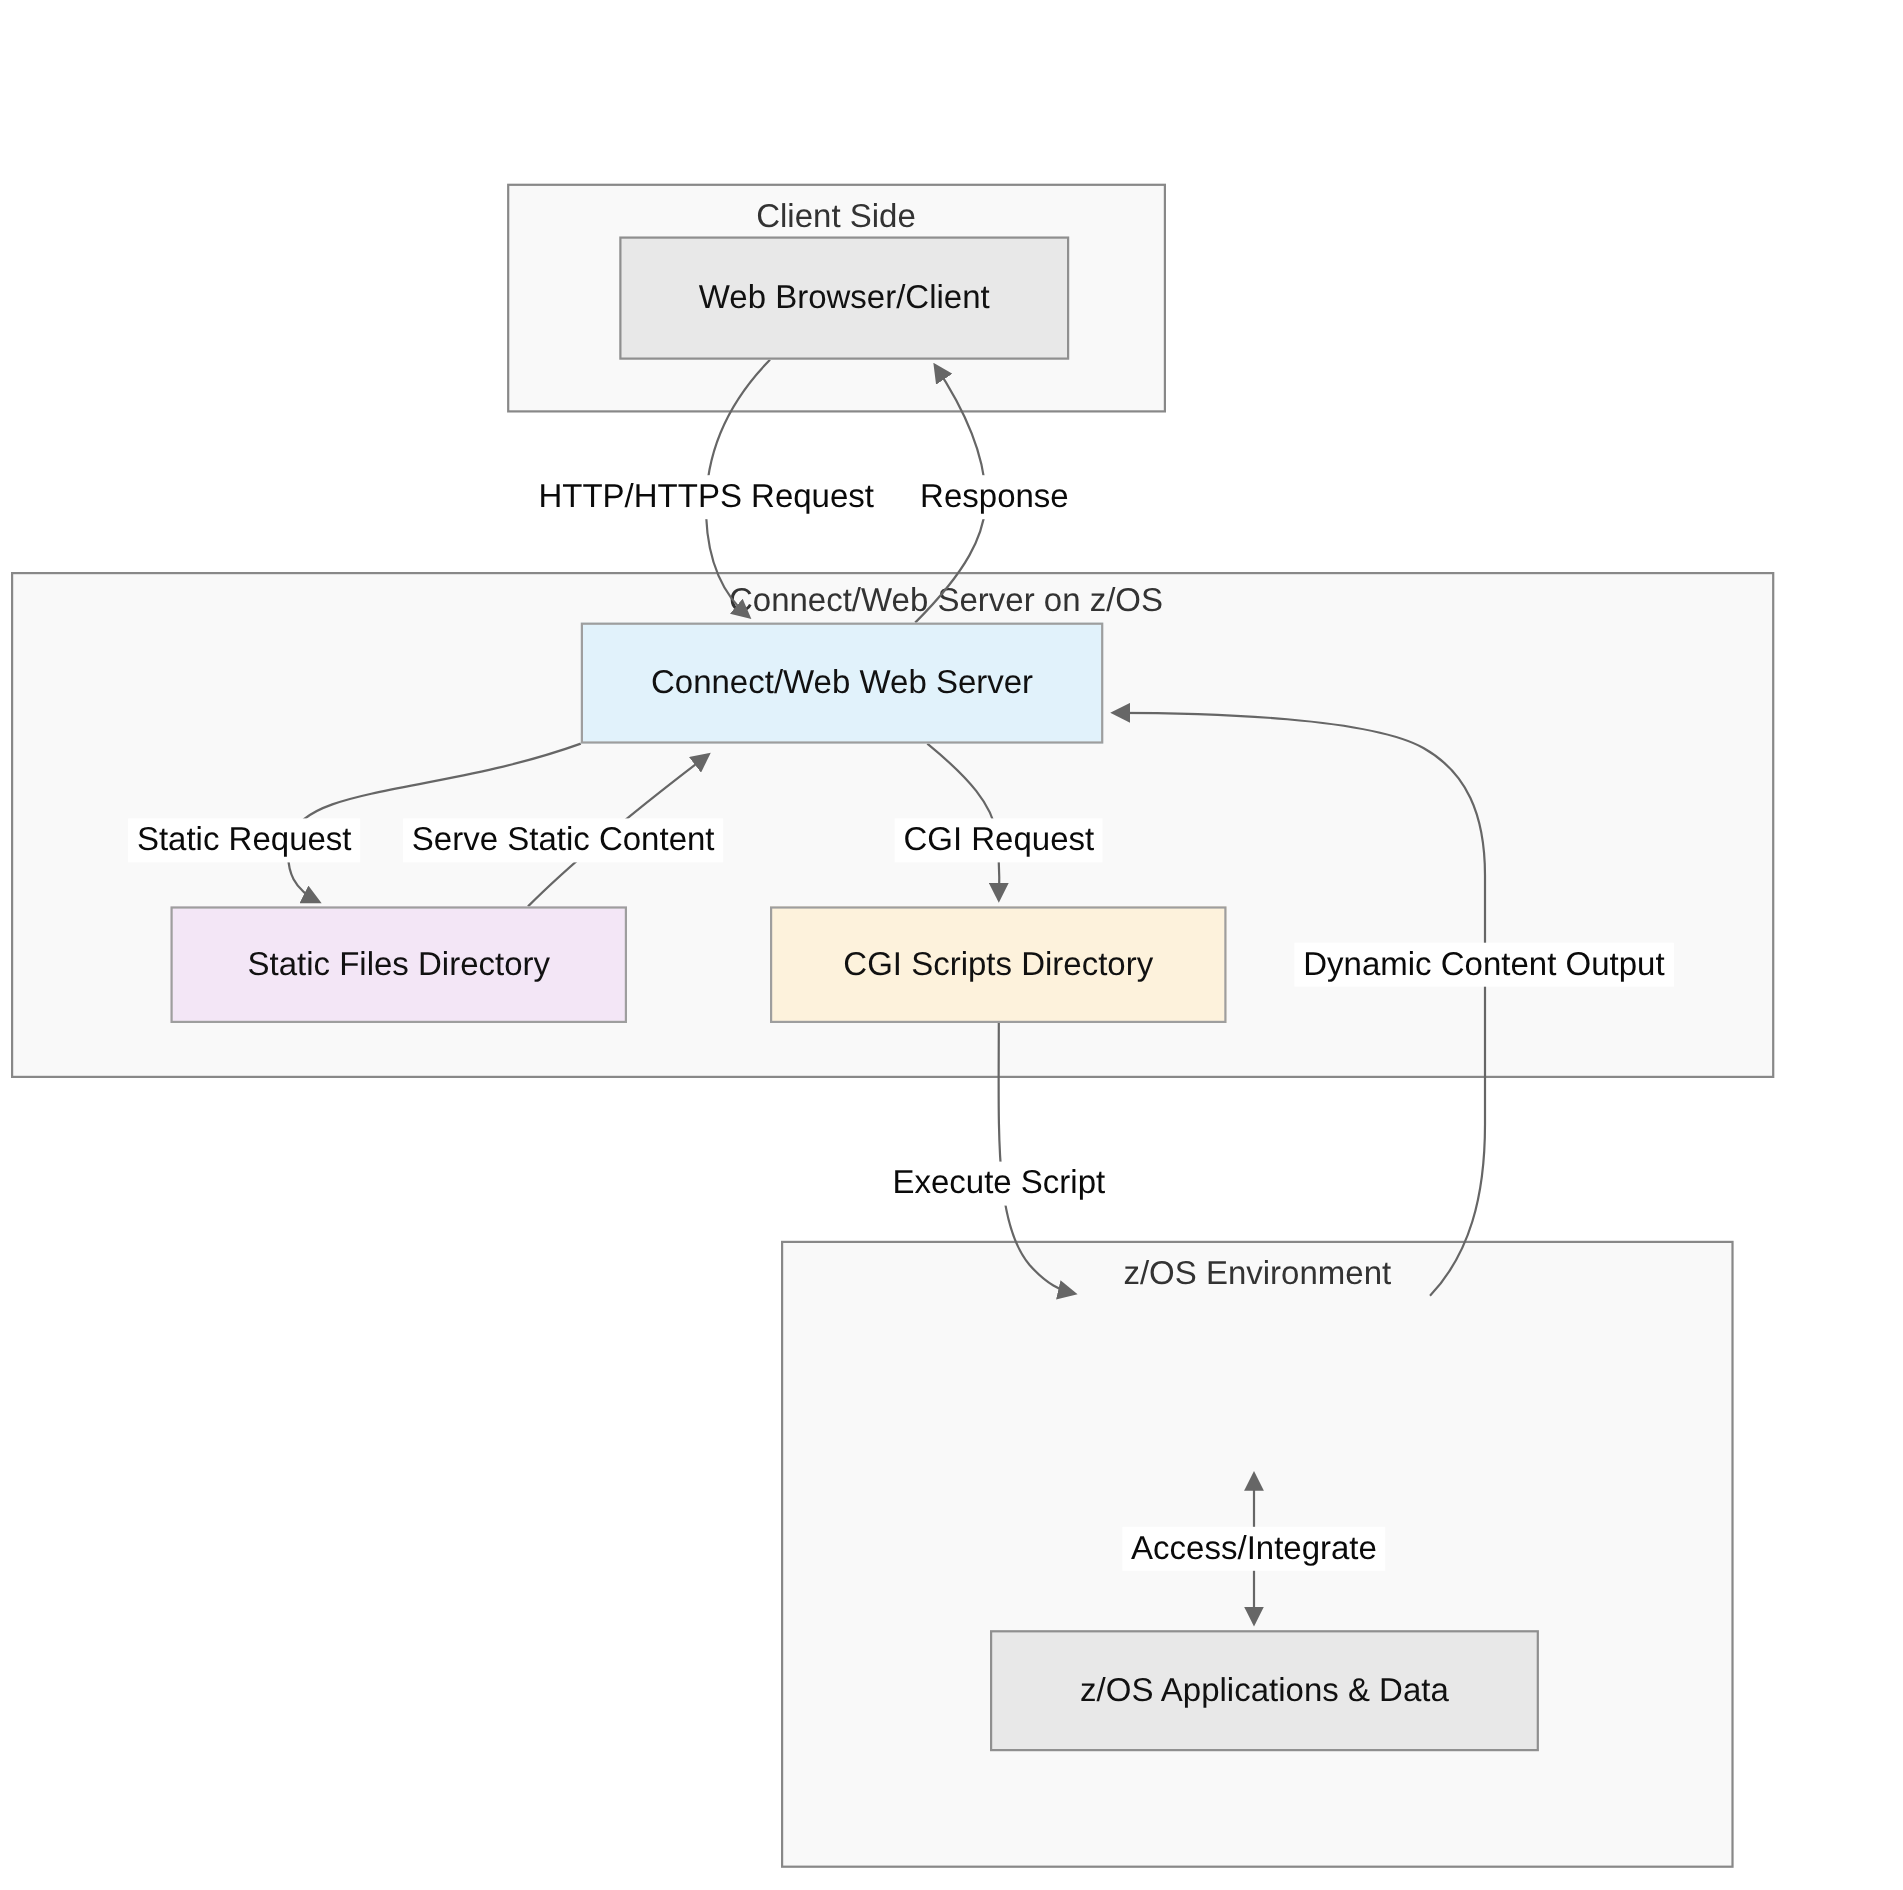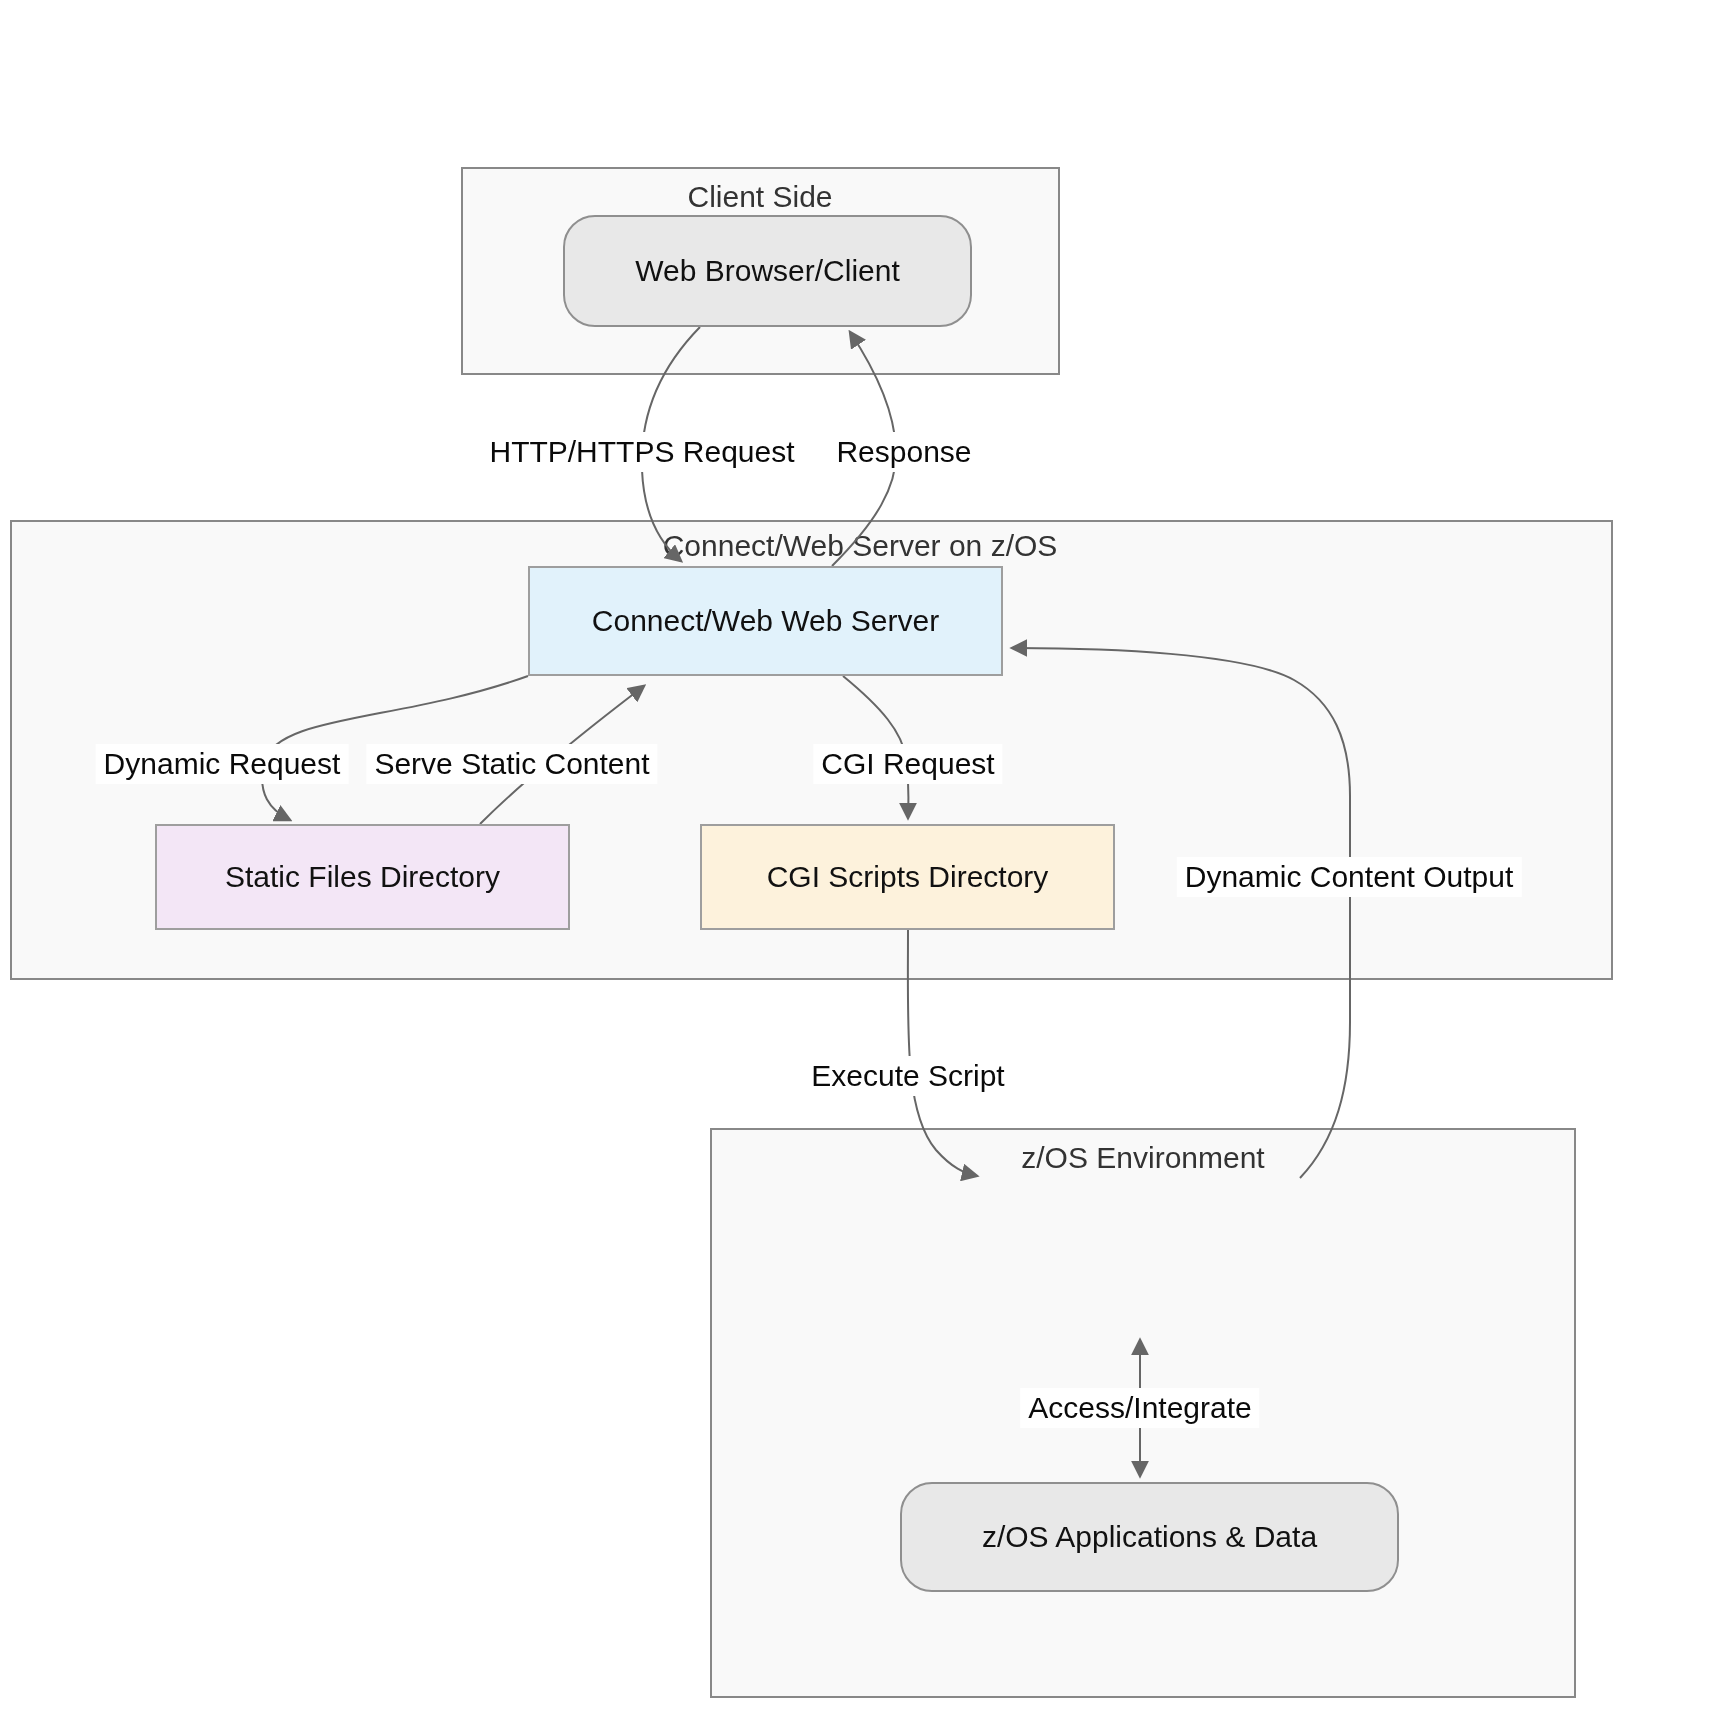--- a/index.html
+++ b/index.html
@@ -35,21 +35,21 @@
     box-sizing: border-box;
     display: flex;
     align-items: center;
     justify-content: center;
     text-align: center;
     color: #111111;
     font-size: 30px;
     line-height: 1.55;
     white-space: nowrap;
   }
-  .node.gray   { background: #e8e8e8; border-color: #8f8f8f; border-radius: 32px; }
+  .node.gray   { background: #e8e8e8; border-color: #8f8f8f; }
   .node.blue   { background: #e1f2fb; }
   .node.purple { background: #f3e6f6; text-align: right; }
   .node.cream  { background: #fdf2dc; }
   .node.green  { background: #e8f2e4; }
   .edge-label {
     position: absolute;
     transform: translate(-50%, -50%);
     background: #ffffff;
     color: #0a0a0a;
     font-size: 30px;
@@ -126,21 +126,21 @@
 
 
   <div class="node gray" style="left:900px; top:1482px; width:499px; height:110px;">
     <span>z/OS Applications &amp; Data</span>
   </div>
 
   <div class="edge-label" style="left:642px; top:452px;">HTTP/HTTPS Request</div>
 
   <div class="edge-label" style="left:904px; top:452px;">Response</div>
 
-  <div class="edge-label" style="left:222px; top:764px;">Dynamic Request</div>
+  <div class="edge-label" style="left:222px; top:764px;">Static Request</div>
 
   <div class="edge-label" style="left:512px; top:764px;text-align:right;">Serve Static Content</div>
 
   <div class="edge-label" style="left:908px; top:764px;">CGI Request</div>
 
   <div class="edge-label" style="left:1349px; top:877px;">Dynamic Content Output</div>
 
   <div class="edge-label" style="left:908px; top:1076px;">Execute Script</div>
 
   <div class="edge-label" style="left:1140px; top:1408px;">Access/Integrate</div>

